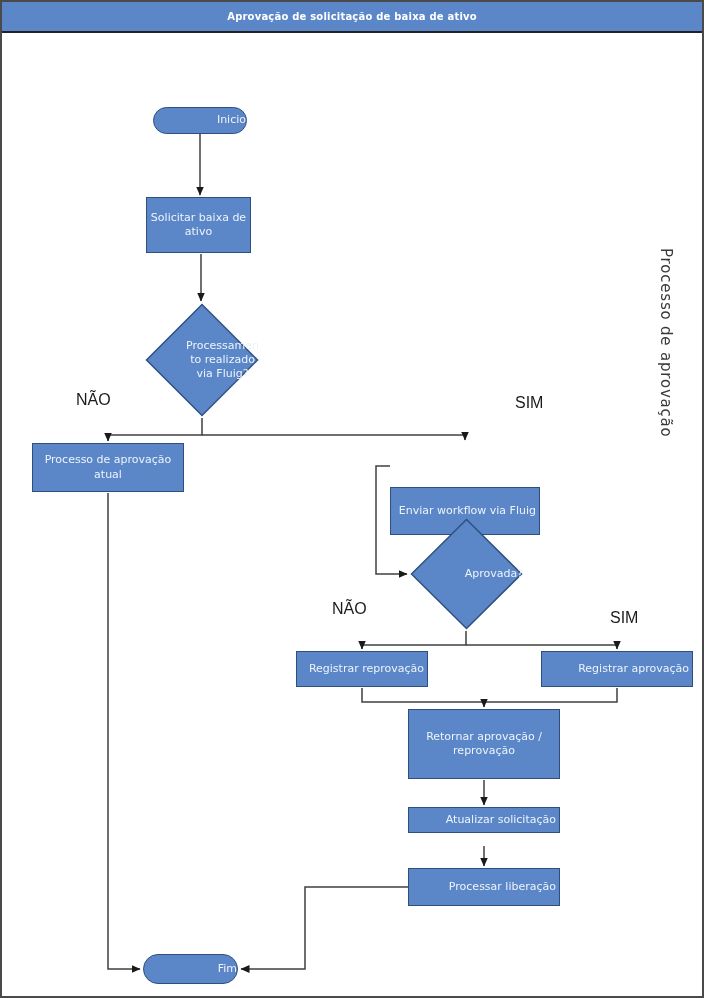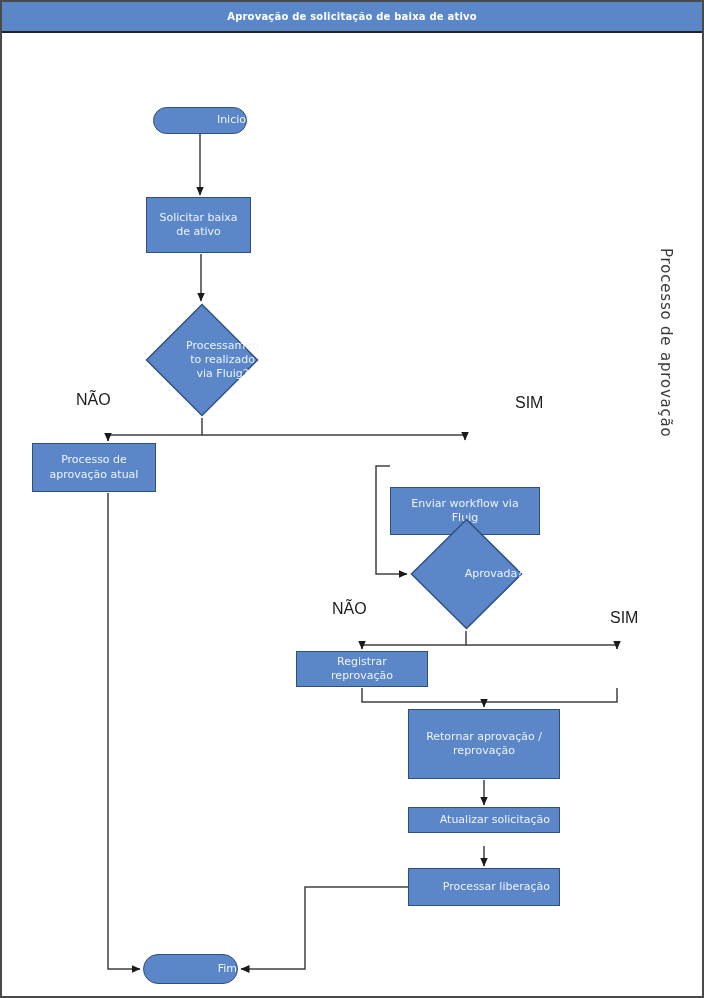--- a/index.html
+++ b/index.html
@@ -25,21 +25,21 @@
   .edge { stroke:var(--connector,#404040); stroke-width:1.5; fill:none; }
   .node {
     position:absolute; z-index:2;
     display:flex; align-items:center; justify-content:flex-end;
     text-align:center; color:var(--shape-text,#edf3fb);
     font-size:11px; line-height:1.3;
   }
   .process {
     background:var(--shape-fill,#5b87c9);
     border:1.5px solid var(--shape-border,#2f507f);
-    padding:1px 9px;
+    padding:1px 3px;
   }
   .terminator {
     background:var(--shape-fill,#5b87c9);
     border:1.5px solid var(--shape-border,#2f507f);
     border-radius:999px;
   }
   .diamond { background:transparent; border:none; padding:0; }
   .diamond svg { position:absolute; inset:0; }
   .diamond-poly { fill:var(--shape-fill,#5b87c9); stroke:var(--shape-border,#2f507f); stroke-width:1.5; }
   .dtext { position:relative; z-index:1; }
@@ -103,21 +103,21 @@
     <div class="dtext">
       <span>Processamen</span>
       <span>to realizado</span>
       <span>via Fluig?</span>
     </div>
   </div>
 
   <div class="edge-label" style="left:62px; top:391px;">NÃO</div>
   <div class="edge-label" style="left:501px; top:394px;">SIM</div>
 
-  <div class="node process" style="left:32px; top:443px; width:124px; height:49px;">
+  <div class="node process" style="left:32px; top:443px; width:152px; height:49px;">
     <span>Processo de aprovação atual</span>
   </div>
 
   <div class="node process" style="left:390px; top:442px; width:150px; height:48px;margin-top:45px;">
     <span>Enviar workflow via Fluig</span>
   </div>
 
   <div class="node diamond" style="left:410px; top:518px; width:113px; height:112px;">
     <svg width="113" height="112" viewBox="0 0 113 112">
       <polygon class="diamond-poly" points="56.5,1.5 111.5,56 56.5,110.5 1.5,56"></polygon>
@@ -125,20 +125,23 @@
     <div class="dtext">Aprovada?</div>
   </div>
 
   <div class="edge-label" style="left:318px; top:600px;">NÃO</div>
   <div class="edge-label" style="left:596px; top:609px;">SIM</div>
 
   <div class="node process" style="left:296px; top:651px; width:132px; height:36px;">
     <span>Registrar reprovação</span>
   </div>
 
+  <div class="node process" style="left:541px; top:651px; width:152px; height:36px;">
+    <span>Registrar aprovação</span>
+  </div>
 
   <div class="node process" style="left:408px; top:709px; width:152px; height:70px;">
     <span>Retornar aprovação / reprovação</span>
   </div>
 
   <div class="node process" style="left:408px; top:807px; width:152px; height:26px;">
     <span>Atualizar solicitação</span>
   </div>
 
   <div class="node process" style="left:408px; top:868px; width:152px; height:38px;">

